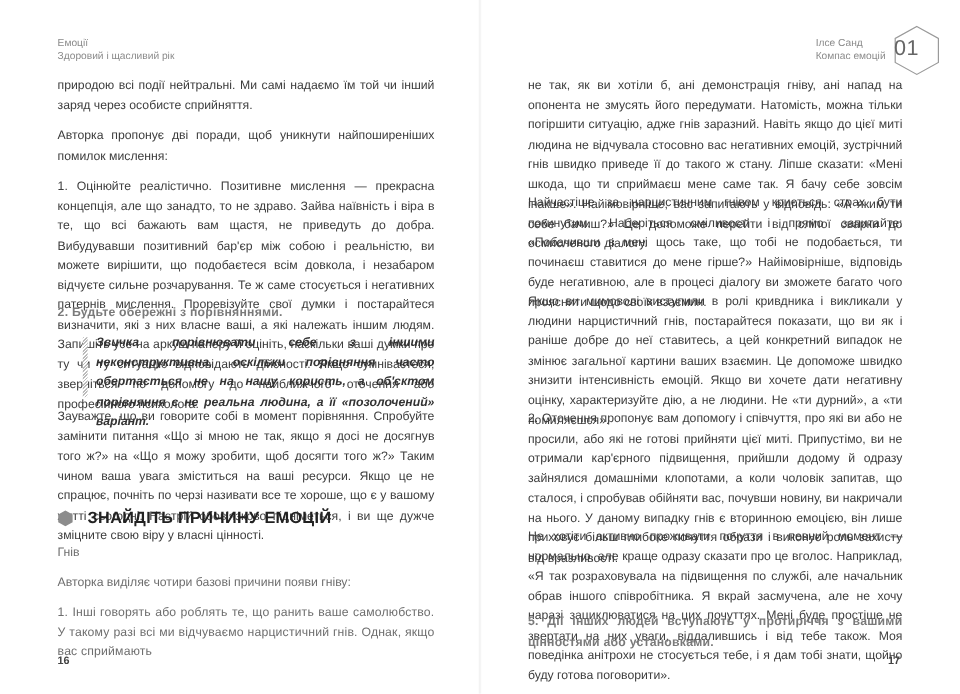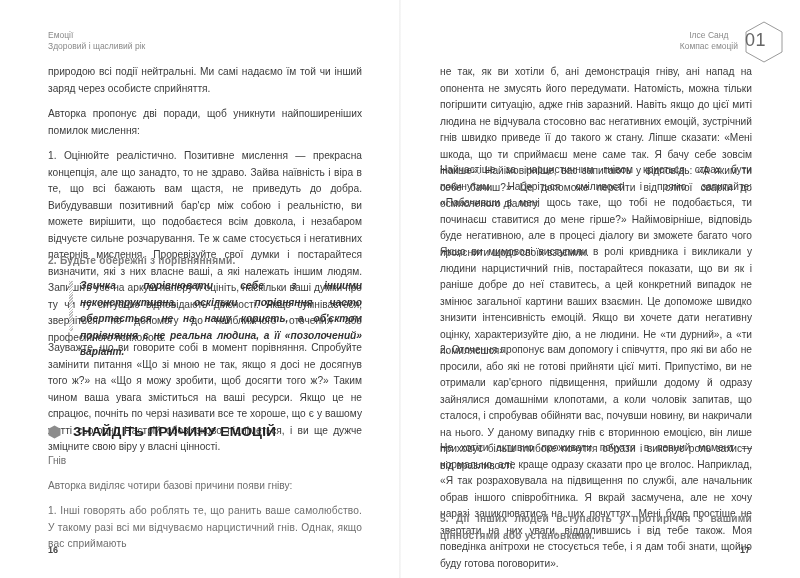--- a/index.html
+++ b/index.html
@@ -6,21 +6,21 @@
   body {
     width: 800px; height: 578px; background: #ffffff; position: relative; overflow: hidden;
     font-family: "Liberation Sans", "DejaVu Sans", sans-serif; color: #3a3a3a;
   }
   .page { position: absolute; top: 0; height: 456px; width: 400px; }
   .page.left { left: 0; }
   .page.right { left: 400px; }
   .spine { position: absolute; left: 399px; top: 0; width: 2px; height: 578px; background: linear-gradient(90deg,#f1f1f1,#f7f7f7); }
 
   .running-left { position: absolute; left: 48px; top: 30px; font-size: 8.5px; color: #8a8a8a; line-height: 11px; }
-  .running-right { position: absolute; right: 62px; top: 30px; font-size: 8.5px; color: #8a8a8a; line-height: 11px; text-align: center; }
+  .running-right { position: absolute; right: 62px; top: 30px; font-size: 8.5px; color: #8a8a8a; line-height: 11px; text-align: left; }
   .hex-badge { position: absolute; right: 17px; top: 21px; width: 38px; height: 42px; }
   .hex-badge svg { position: absolute; left: 0; top: 0; }
   .hex-badge span { position: absolute; left: 0; top: 9px; width: 38px; text-align: left; font-size: 18px; color: #666; letter-spacing: 0.5px; }
 
   .text { position: absolute; font-size: 10.2px; line-height: 16.5px; color: #3c3c3c; text-align: justify; }
   .page.left .text { left: 48px; width: 314px; }
   .page.right .text { left: 40px; width: 312px; }
   .bold-gray { font-weight: bold; color: #7a7a7a; letter-spacing: 0.2px; }
   .gray { color: #6e6e6e; }
 

